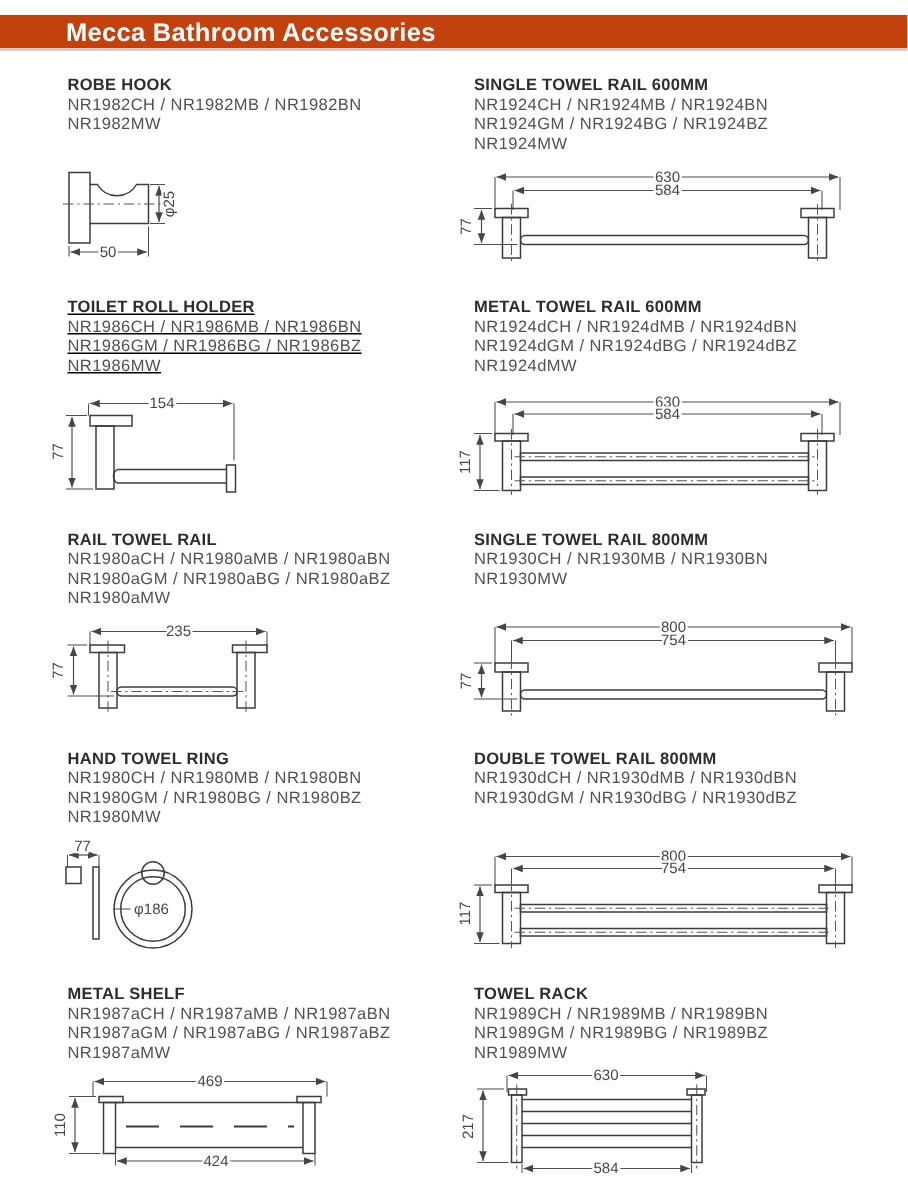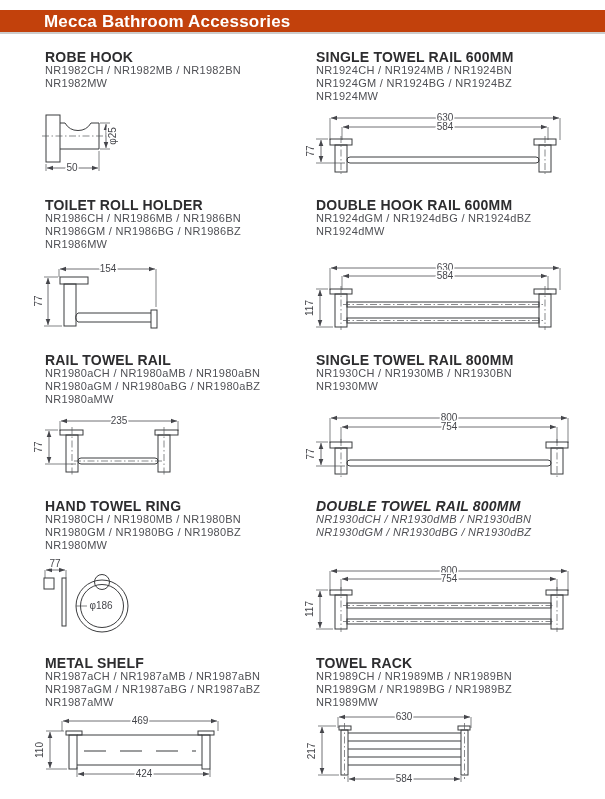--- a/index.html
+++ b/index.html
@@ -4,21 +4,21 @@
 <style>
   * { margin:0; padding:0; box-sizing:border-box; }
   html,body { background:#ffffff; }
   body { width:605px; height:799px; position:relative; font-family:"Liberation Sans",sans-serif; overflow:hidden; }
 
   .header-bar { position:absolute; left:0; top:10px; width:605px; height:22px; background:#c2410c; }
   .header-bar span { position:absolute; left:44px; top:2px; font-size:17px; font-weight:bold; color:#ffffff; letter-spacing:.2px; white-space:nowrap; }
   .header-rule { position:absolute; left:0; top:32px; width:605px; height:2px; background:#cccccc; }
 
   .section { position:absolute; width:262px; }
-  .sec-title { font-size:14px; font-weight:bold; color:#2d2d2f; line-height:13px; letter-spacing:.2px; white-space:nowrap; }
+  .sec-title { font-size:11px; font-weight:bold; color:#2d2d2f; line-height:13px; letter-spacing:.2px; white-space:nowrap; }
   .model-line { font-size:11px; color:#4f5055; line-height:13px; letter-spacing:.3px; white-space:nowrap; }
 
   .drawing { position:absolute; overflow:visible; }
   svg text { font-family:"Liberation Sans",sans-serif; }
   .dimtxt { font-size:10px; fill:#45464b; text-anchor:middle; paint-order:stroke; stroke:#ffffff; stroke-width:3px; }
   .edge { fill:none; stroke:#3b3c3e; stroke-width:1; }
   .dim  { stroke:#4c4d51; stroke-width:.8; fill:none; }
   .ext  { stroke:#4c4d51; stroke-width:.7; }
   .cl   { stroke:#55565a; stroke-width:.7; fill:none; stroke-dasharray:7 2.5 1.5 2.5; }
   .mid-dash { stroke:#3b3c3e; stroke-width:1.2; stroke-dasharray:22 14; }
@@ -43,49 +43,50 @@
   <div class="sec-title">ROBE HOOK</div>
   <div class="model-line">NR1982CH / NR1982MB / NR1982BN</div>
   <div class="model-line">NR1982MW</div>
 </div>
 <div class="section" style="left:316px; top:51px;">
   <div class="sec-title">SINGLE TOWEL RAIL 600MM</div>
   <div class="model-line">NR1924CH / NR1924MB / NR1924BN</div>
   <div class="model-line">NR1924GM / NR1924BG / NR1924BZ</div>
   <div class="model-line">NR1924MW</div>
 </div>
-<div class="section" style="left:45px; top:199px;">
+<div class="section" style="left:45px; top:199px;text-decoration:underline;">
   <div class="sec-title">TOILET ROLL HOLDER</div>
   <div class="model-line">NR1986CH / NR1986MB / NR1986BN</div>
   <div class="model-line">NR1986GM / NR1986BG / NR1986BZ</div>
   <div class="model-line">NR1986MW</div>
 </div>
 <div class="section" style="left:316px; top:199px;">
-  <div class="sec-title">DOUBLE HOOK RAIL 600MM</div>
+  <div class="sec-title">METAL TOWEL RAIL 600MM</div>
+  <div class="model-line">NR1924dCH / NR1924dMB / NR1924dBN</div>
   <div class="model-line">NR1924dGM / NR1924dBG / NR1924dBZ</div>
   <div class="model-line">NR1924dMW</div>
 </div>
 <div class="section" style="left:45px; top:354px;">
   <div class="sec-title">RAIL TOWEL RAIL</div>
   <div class="model-line">NR1980aCH / NR1980aMB / NR1980aBN</div>
   <div class="model-line">NR1980aGM / NR1980aBG / NR1980aBZ</div>
   <div class="model-line">NR1980aMW</div>
 </div>
 <div class="section" style="left:316px; top:354px;">
   <div class="sec-title">SINGLE TOWEL RAIL 800MM</div>
   <div class="model-line">NR1930CH / NR1930MB / NR1930BN</div>
   <div class="model-line">NR1930MW</div>
 </div>
 <div class="section" style="left:45px; top:500px;">
   <div class="sec-title">HAND TOWEL RING</div>
   <div class="model-line">NR1980CH / NR1980MB / NR1980BN</div>
   <div class="model-line">NR1980GM / NR1980BG / NR1980BZ</div>
   <div class="model-line">NR1980MW</div>
 </div>
-<div class="section" style="left:316px; top:500px;font-style:italic;">
+<div class="section" style="left:316px; top:500px;">
   <div class="sec-title">DOUBLE TOWEL RAIL 800MM</div>
   <div class="model-line">NR1930dCH / NR1930dMB / NR1930dBN</div>
   <div class="model-line">NR1930dGM / NR1930dBG / NR1930dBZ</div>
 </div>
 <div class="section" style="left:45px; top:657px;">
   <div class="sec-title">METAL SHELF</div>
   <div class="model-line">NR1987aCH / NR1987aMB / NR1987aBN</div>
   <div class="model-line">NR1987aGM / NR1987aBG / NR1987aBZ</div>
   <div class="model-line">NR1987aMW</div>
 </div>

